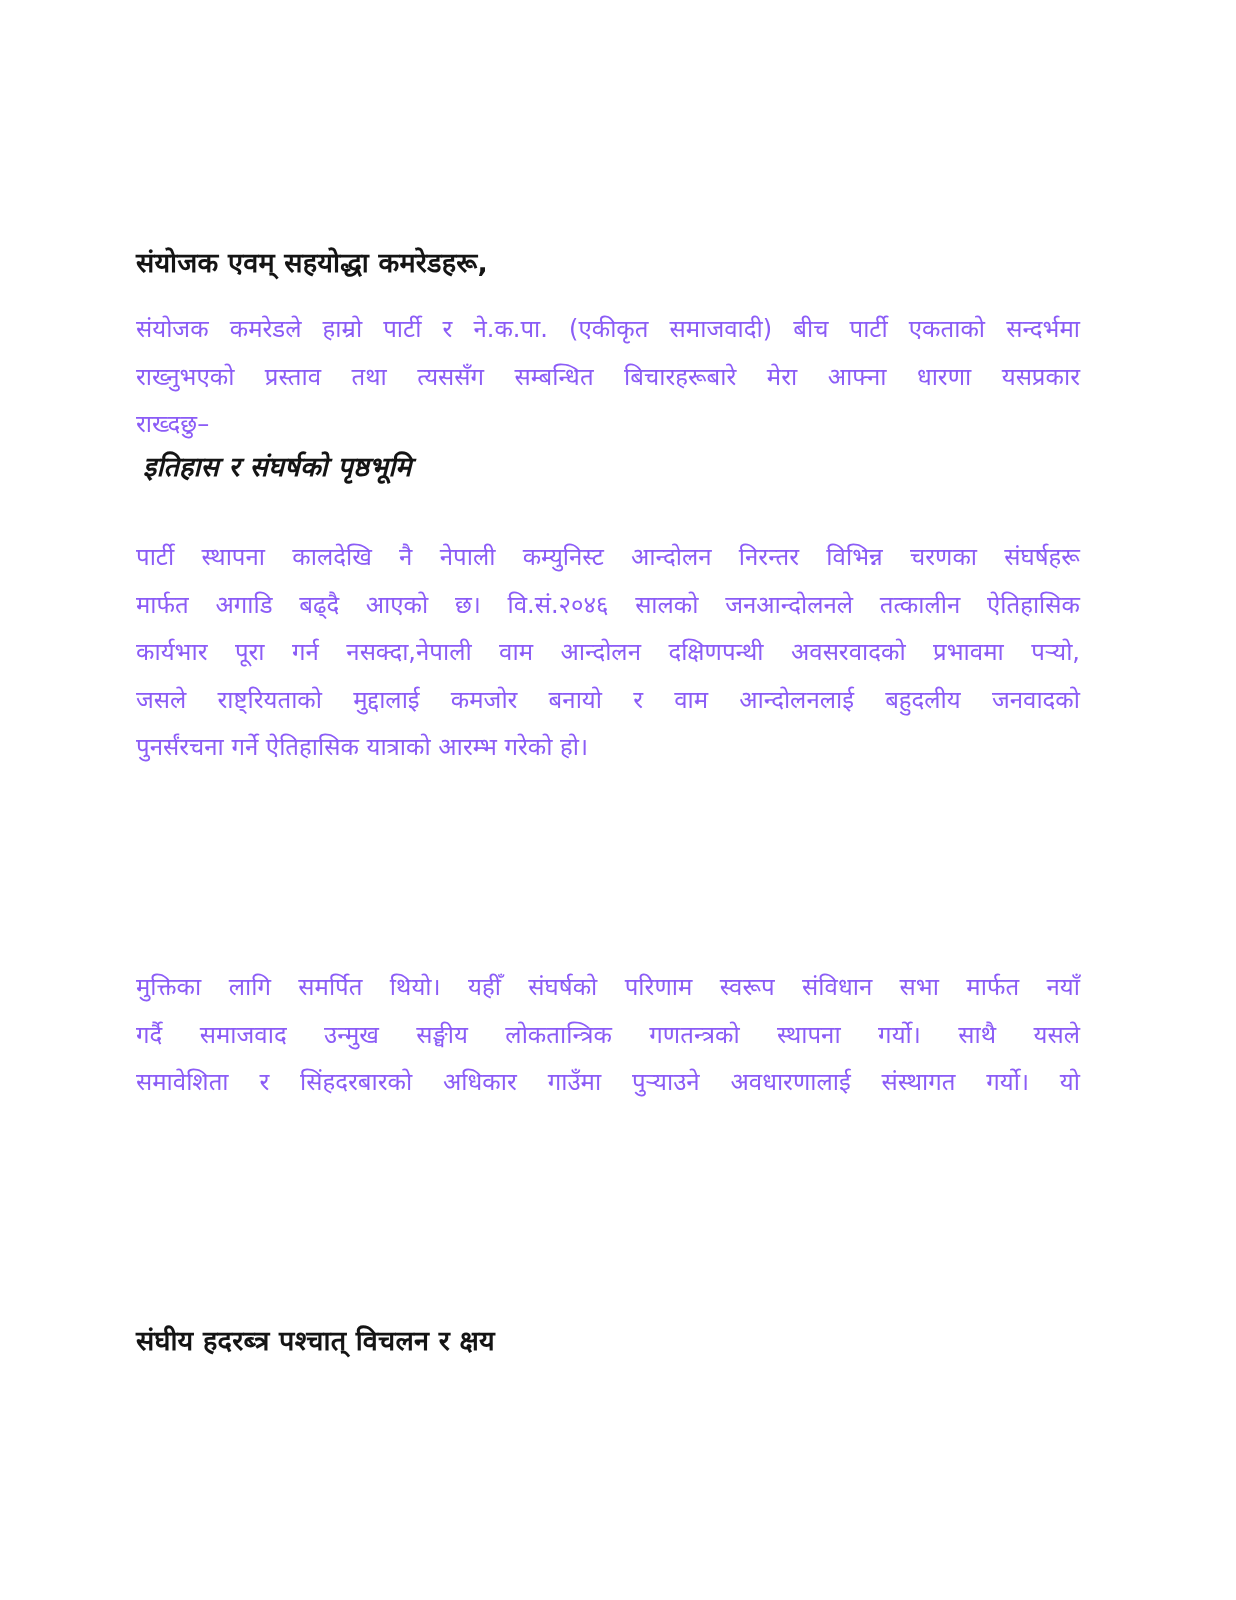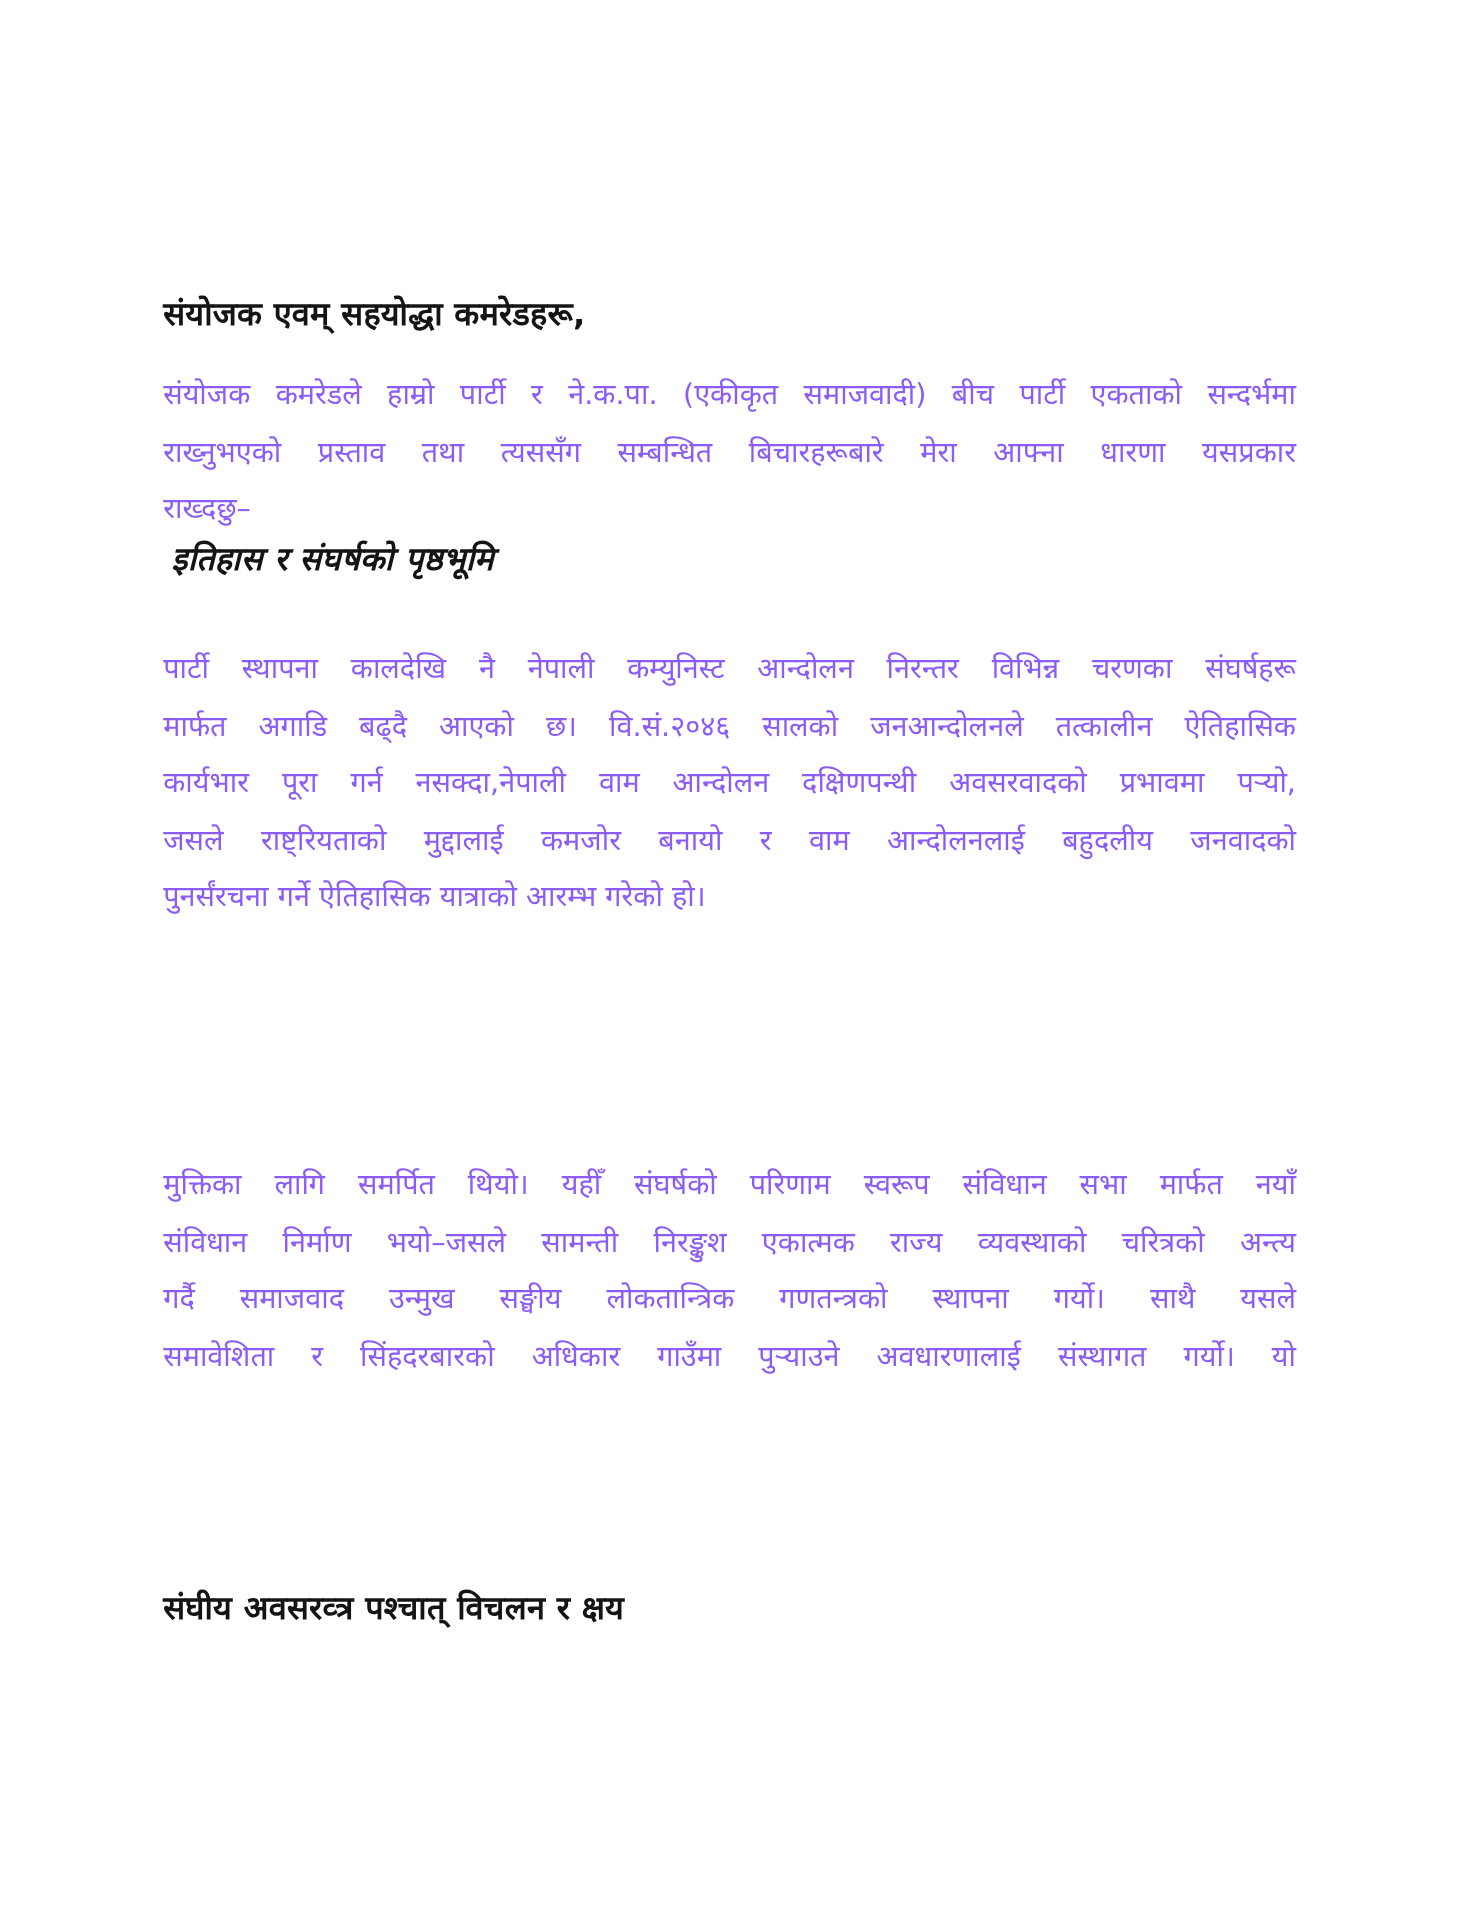--- a/index.html
+++ b/index.html
@@ -76,20 +76,19 @@
       <div class="line">पार्टी स्थापना कालदेखि नै नेपाली कम्युनिस्ट आन्दोलन निरन्तर विभिन्न चरणका संघर्षहरू</div>
       <div class="line">मार्फत अगाडि बढ्दै आएको छ। वि.सं.२०४६ सालको जनआन्दोलनले तत्कालीन ऐतिहासिक</div>
       <div class="line">कार्यभार पूरा गर्न नसक्दा,नेपाली वाम आन्दोलन दक्षिणपन्थी अवसरवादको प्रभावमा पऱ्यो,</div>
       <div class="line">जसले राष्ट्रियताको मुद्दालाई कमजोर बनायो र वाम आन्दोलनलाई बहुदलीय जनवादको</div>
       <div class="line line-last">पुनर्संरचना गर्ने ऐतिहासिक यात्राको आरम्भ गरेको हो।</div>
     </div>
 
 
   <div class="block paragraph pos-p3">
       <div class="line">मुक्तिका लागि समर्पित थियो। यहीँ संघर्षको परिणाम स्वरूप संविधान सभा मार्फत नयाँ</div>
-      <div class="line">संविधान निर्माण भयो–जसले सामन्ती निरङ्कुश एकात्मक राज्य व्यवस्थाको चरित्रको अन्त्य</div>
       <div class="line">गर्दै समाजवाद उन्मुख सङ्घीय लोकतान्त्रिक गणतन्त्रको स्थापना गर्यो। साथै यसले</div>
       <div class="line">समावेशिता र सिंहदरबारको अधिकार गाउँमा पुऱ्याउने अवधारणालाई संस्थागत गर्यो। यो</div>
     </div>
 
-  <h2 class="block doc-heading pos-h4">संघीय अवसरव्त्र पश्चात् विचलन र क्षय</h2>
+  <h2 class="block doc-heading pos-h4">संघीय हदरब्त्र पश्चात् विचलन र क्षय</h2>
 
 </div>
 
 </body></html>

